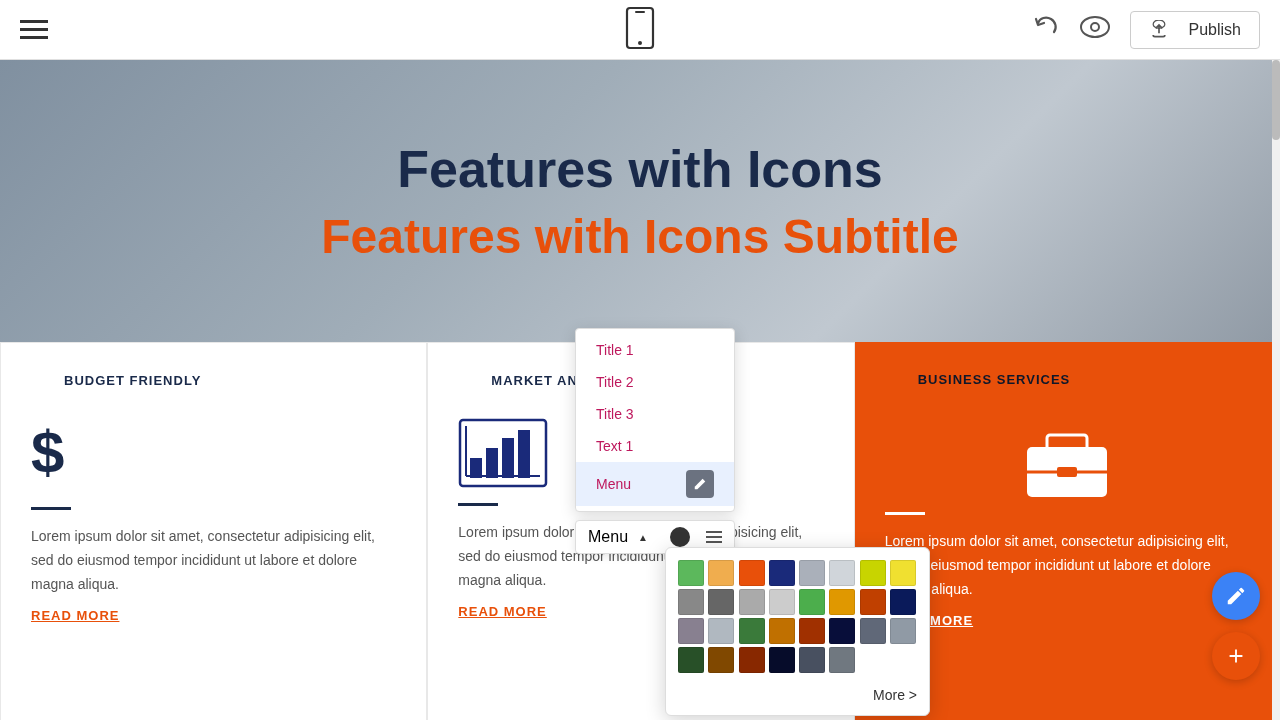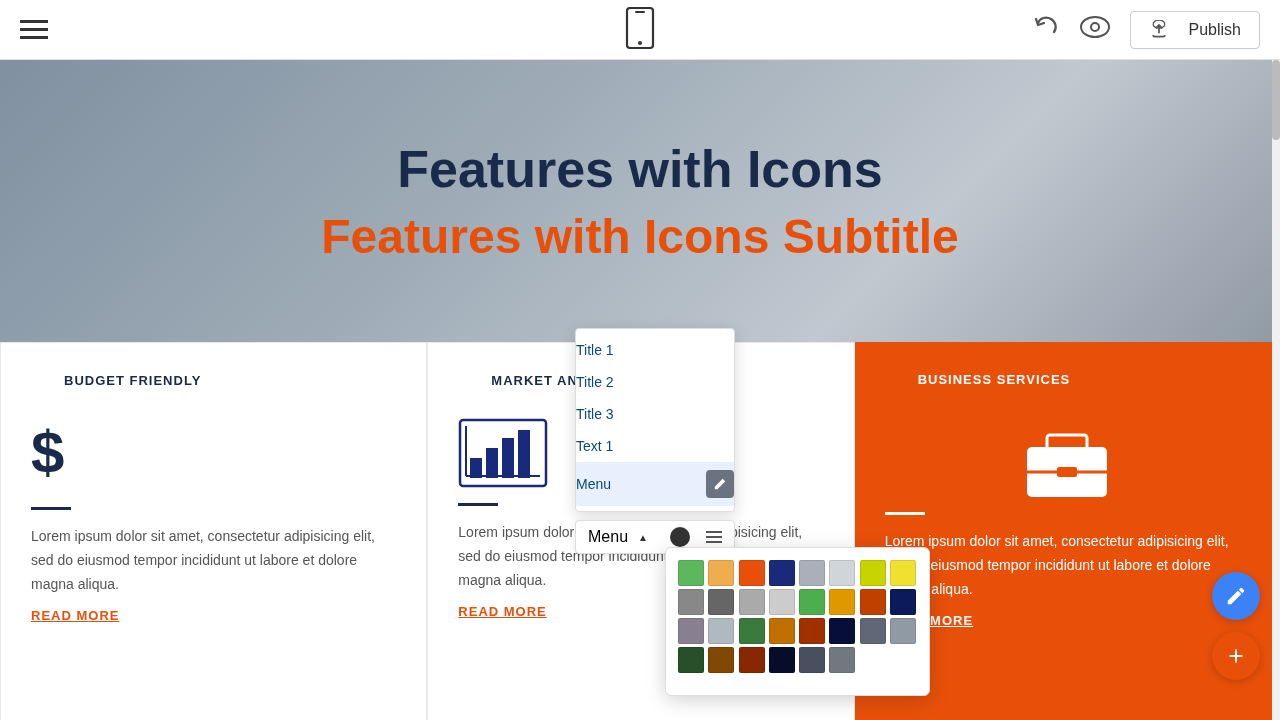--- a/index.html
+++ b/index.html
@@ -54,21 +54,21 @@
       display: flex; width: 100%; height: 395px;
     }
     .card {
       flex: 1; padding: 30px 30px 20px 30px; position: relative;
     }
     .card-white { background: #fff; border: 1px solid #e8e8e8; }
     .card-orange { background: #e8500a; }
     .card-title {
       font-size: 13px; font-weight: 700; letter-spacing: 1px; color: #1a2a4a; margin-bottom: 30px; padding-left: 33px;
     }
-    .card-orange .card-title { color: #ffffff; }
+    .card-orange .card-title { color: #0f172a; }
 
     .dollar-icon { font-size: 60px; color: #1a2a4a; font-weight: 900; margin-bottom: 20px; display: block; }
     .divider { width: 40px; height: 3px; background: #1a2a4a; margin: 15px 0; }
     .card-orange .divider { background: #fff; }
     .card-text { font-size: 14px; color: #555; line-height: 1.7; }
     .card-orange .card-text { color: #fff; }
     .read-more {
       display: inline-block; margin-top: 12px; font-size: 13px; font-weight: 700;
       color: #e8500a; text-decoration: underline; letter-spacing: 1px; cursor: pointer;
     }
@@ -86,21 +86,21 @@
     }
 
     
     .dropdown-menu {
       position: absolute; top: 268px; left: 575px; z-index: 200;
       background: #fff; border: 1px solid #ddd; border-radius: 4px;
       box-shadow: 0 4px 16px rgba(0,0,0,0.15); width: 160px; padding: 5px 0;
     }
     .dropdown-item {
       display: flex; align-items: center; justify-content: space-between;
-      padding: 8px 0; font-size: 14px; color: #0c4a6e; cursor: pointer;
+      padding: 8px 20px; font-size: 14px; color: #be185d; cursor: pointer;
     }
     .dropdown-item.active { background: #e8f0fe; }
     .edit-icon-btn {
       width: 28px; height: 28px; background: #6b7280; border-radius: 4px;
       display: flex; align-items: center; justify-content: center; cursor: pointer;
     }
     .edit-icon-btn svg { width: 14px; height: 14px; fill: #fff; }
 
     
     .menu-bar {
@@ -315,20 +315,23 @@
         <div class="color-cell" style="background: rgb(8, 14, 58);"></div>
         <div class="color-cell" style="background: rgb(96, 104, 120);"></div>
         <div class="color-cell" style="background: rgb(144, 154, 165);"></div>
         <div class="color-cell" style="background: rgb(40, 80, 40);"></div>
         <div class="color-cell" style="background: rgb(128, 72, 0);"></div>
         <div class="color-cell" style="background: rgb(136, 40, 0);"></div>
         <div class="color-cell" style="background: rgb(6, 12, 42);"></div>
         <div class="color-cell" style="background: rgb(72, 80, 96);"></div>
         <div class="color-cell" style="background: rgb(112, 120, 128);"></div>
       </div>
+    <div class="more-btn">
+      <span>More &gt;</span>
+    </div>
   </div>
 
   <div class="fab-edit">
     <svg viewBox="0 0 24 24">
         <path d="M3 17.25V21h3.75L17.81 9.94l-3.75-3.75L3 17.25zM20.71 7.04a1 1 0 000-1.41l-2.34-2.34a1 1 0 00-1.41 0l-1.83 1.83 3.75 3.75 1.83-1.83z"></path>
       </svg>
   </div>
   <div class="fab-add">
     <svg viewBox="0 0 24 24">
         <path d="M19 13H13v6h-2v-6H5v-2h6V5h2v6h6v2z"></path>

